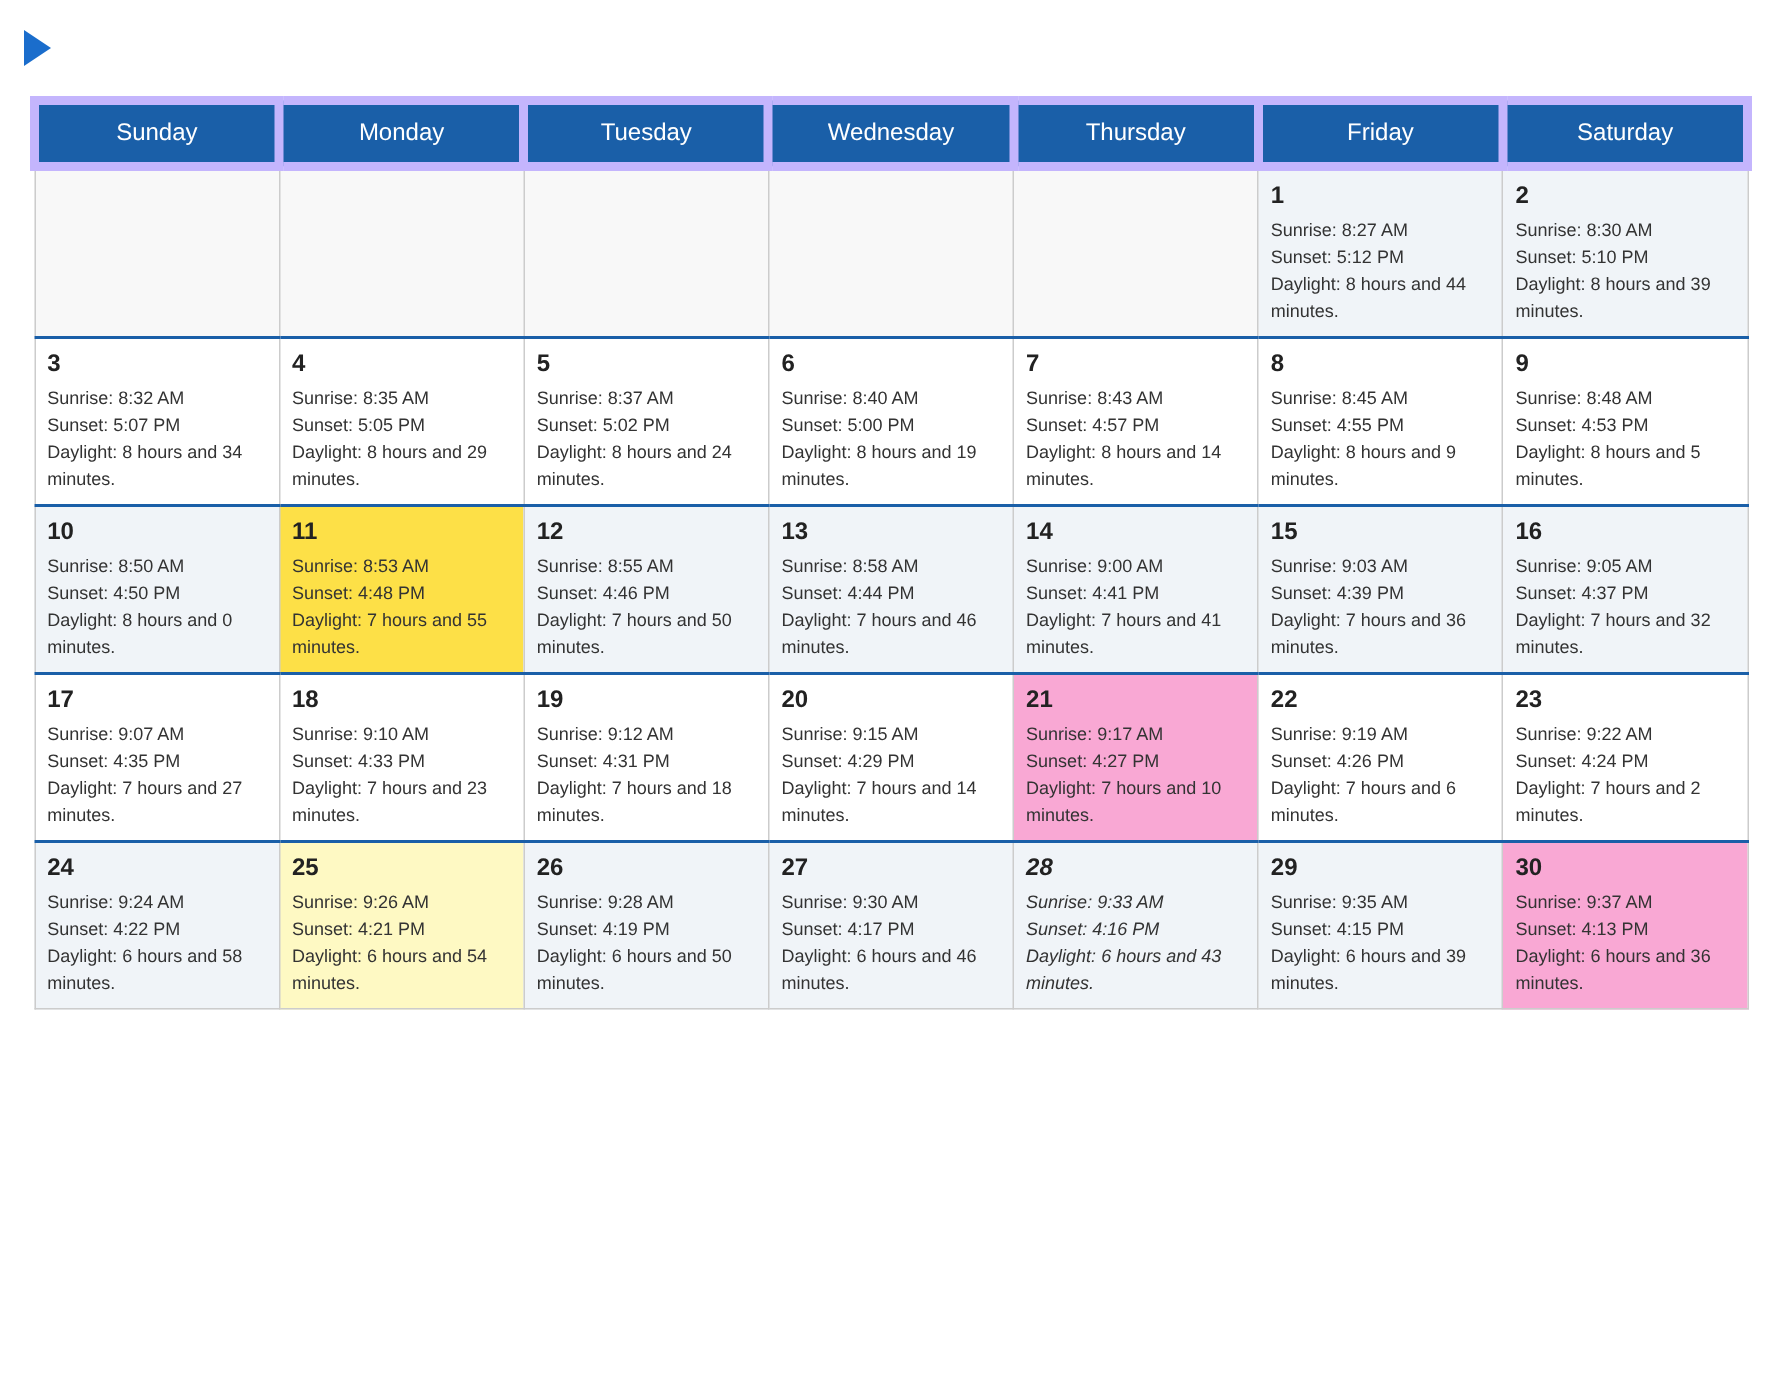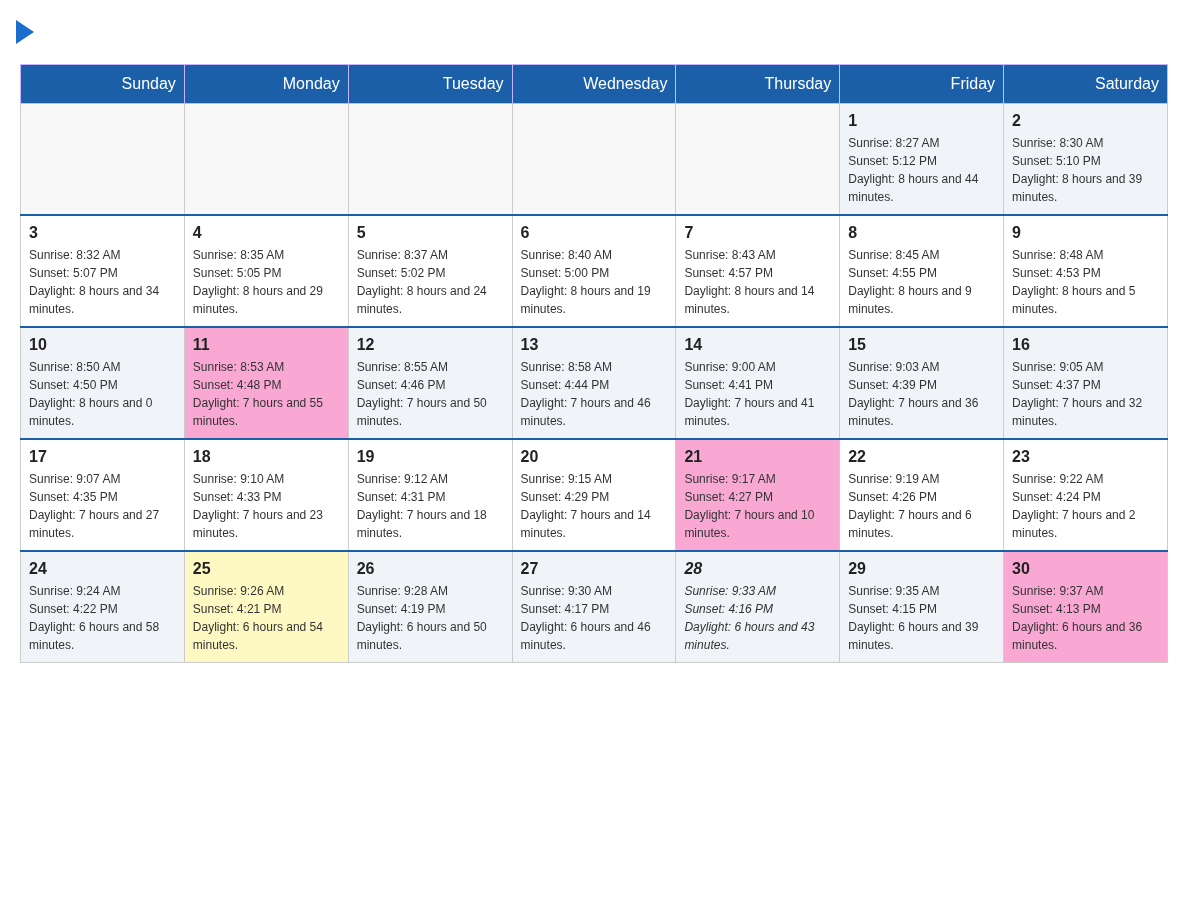--- a/index.html
+++ b/index.html
@@ -61,22 +61,22 @@
     .calendar {
       width: 100%;
       border-collapse: collapse;
     }
     .calendar th {
       background-color: #1a5fa8;
       color: #ffffff;
       font-size: 16px;
       font-weight: normal;
       padding: 10px 8px;
-      text-align: right;
-      border: 1px solid #c4b5fd;
+      text-align: center;
+      border: 6px solid #c4b5fd;
     }
     .calendar td {
       vertical-align: top;
       padding: 8px;
       border: 1px solid #cccccc;
       width: 14.28%;
       min-height: 100px;
       background: #ffffff;
     }
     .calendar tr:nth-child(odd) td {
@@ -176,21 +176,21 @@
         <td style="background: rgb(255, 255, 255);">
           <div class="day-number">9</div>
           <div class="day-info">Sunrise: 8:48 AM<br>Sunset: 4:53 PM<br>Daylight: 8 hours and 5 minutes.</div>
         </td>
       </tr>
       <tr class="border-top-blue">
         <td style="background: rgb(240, 244, 248);">
           <div class="day-number">10</div>
           <div class="day-info">Sunrise: 8:50 AM<br>Sunset: 4:50 PM<br>Daylight: 8 hours and 0 minutes.</div>
         </td>
-        <td style="background: #f9a8d4;">
+        <td style="background: #fde047;">
           <div class="day-number">11</div>
           <div class="day-info">Sunrise: 8:53 AM<br>Sunset: 4:48 PM<br>Daylight: 7 hours and 55 minutes.</div>
         </td>
         <td style="background: rgb(240, 244, 248); margin-top: 47px;">
           <div class="day-number">12</div>
           <div class="day-info">Sunrise: 8:55 AM<br>Sunset: 4:46 PM<br>Daylight: 7 hours and 50 minutes.</div>
         </td>
         <td style="background: rgb(240, 244, 248);">
           <div class="day-number">13</div>
           <div class="day-info">Sunrise: 8:58 AM<br>Sunset: 4:44 PM<br>Daylight: 7 hours and 46 minutes.</div>

